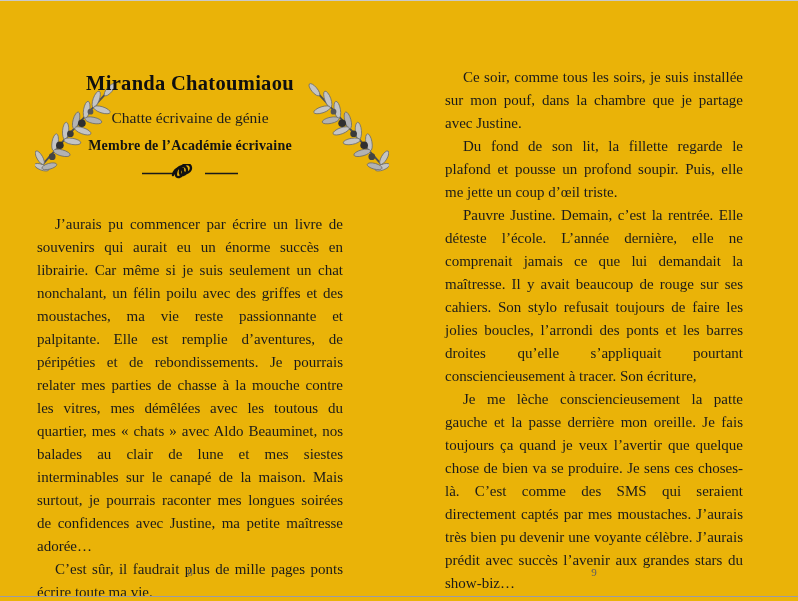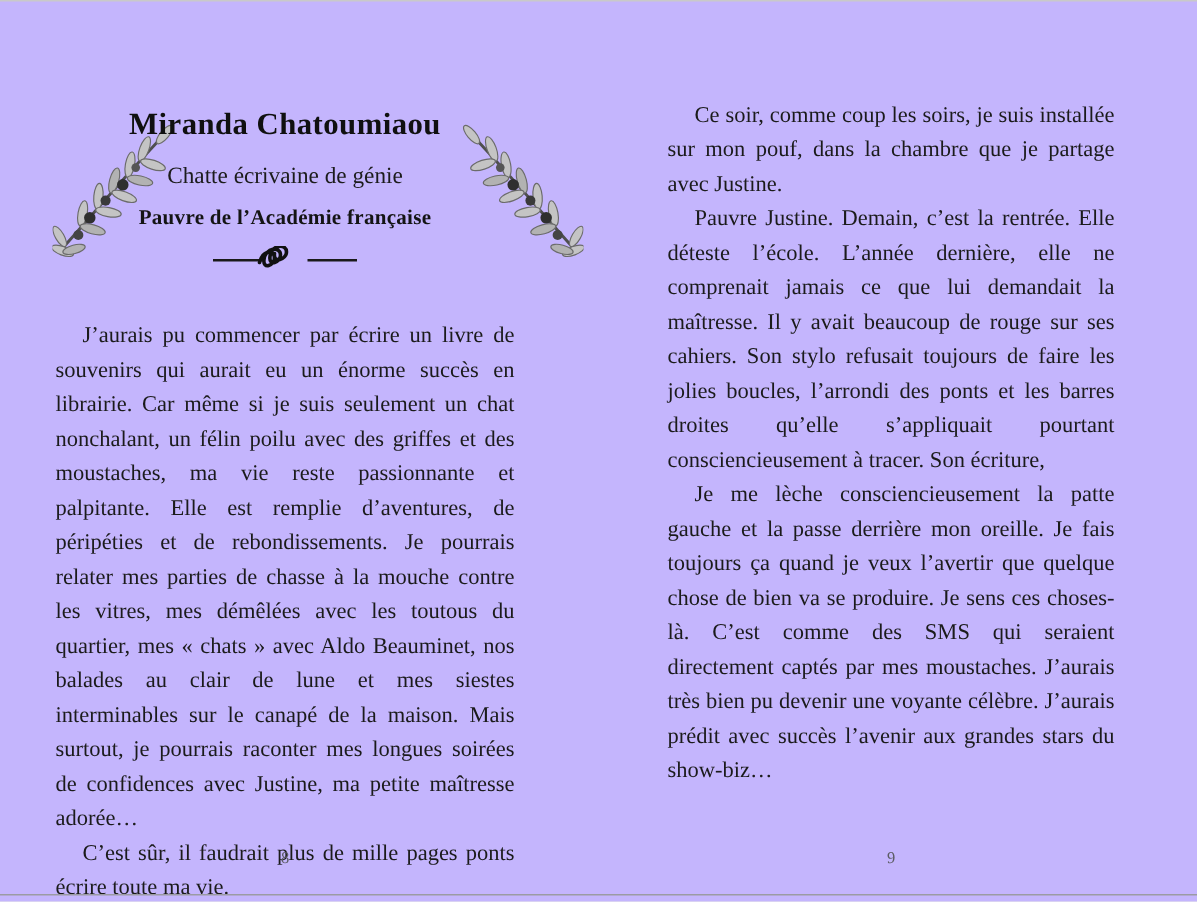--- a/index.html
+++ b/index.html
@@ -1,18 +1,18 @@
 <!DOCTYPE html>
 <html lang="fr"><head>
 <meta charset="utf-8">
 <style>
   html,body{margin:0;padding:0;background:#e9e9e9;}
   .canvas{
     position:relative;width:798px;height:601px;margin:0 auto;
-    background:#c4b5fd;overflow:hidden;
+    background:#eab308;overflow:hidden;
     font-family:"Liberation Serif","DejaVu Serif",serif;color:#1b1b1b;
   }
   .frame-line{position:absolute;left:0;right:0;height:1px;}
   .frame-line.top{top:0;background:#c9c9c9;}
   .frame-line.bottom{top:596px;background:#9b9ba3;}
 
   .page{position:absolute;top:0;}
   .page-left{left:37px;width:306px;}
   .page-right{left:445px;width:298px;top:66px;}
 
@@ -82,36 +82,37 @@
       <svg class="branch branch-left" viewBox="0 0 92 96">
         <use href="#olive-branch"></use>
       </svg>
       <svg class="branch branch-right" viewBox="0 0 92 96">
         <g transform="translate(92,0) scale(-1,1)">
             <use href="#olive-branch"></use>
           </g>
       </svg>
       <div class="hcenter title">Miranda Chatoumiaou</div>
       <div class="hcenter subtitle">Chatte écrivaine de génie</div>
-      <div class="hcenter affiliation">Pauvre de l’Académie française</div>
+      <div class="hcenter affiliation">Membre de l’Académie écrivaine</div>
       <div class="hcenter divider-wrap">
         <svg width="96" height="18" viewBox="0 0 96 18">
           <use href="#rope-divider"></use>
         </svg>
       </div>
     </div>
     <div class="body-text">
         <p>J’aurais pu commencer par écrire un livre de souvenirs qui aurait eu un énorme succès en librairie. Car même si je suis seulement un chat nonchalant, un félin poilu avec des griffes et des moustaches, ma vie reste passionnante et palpitante. Elle est remplie d’aventures, de péripéties et de rebondissements. Je pourrais relater mes parties de chasse à la mouche contre les vitres, mes démêlées avec les toutous du quartier, mes « chats » avec Aldo Beauminet, nos balades au clair de lune et mes siestes interminables sur le canapé de la maison. Mais surtout, je pourrais raconter mes longues soirées de confidences avec Justine, ma petite maîtresse adorée…</p>
         <p>C’est sûr, il faudrait plus de mille pages ponts écrire toute ma vie.</p>
       </div>
   </div>
 
   <div class="page page-right">
     <div class="body-text">
-        <p>Ce soir, comme coup les soirs, je suis installée sur mon pouf, dans la chambre que je partage avec Justine.</p>
+        <p>Ce soir, comme tous les soirs, je suis installée sur mon pouf, dans la chambre que je partage avec Justine.</p>
+        <p>Du fond de son lit, la fillette regarde le plafond et pousse un profond soupir. Puis, elle me jette un coup d’œil triste.</p>
         <p>Pauvre Justine. Demain, c’est la rentrée. Elle déteste l’école. L’année dernière, elle ne comprenait jamais ce que lui demandait la maîtresse. Il y avait beaucoup de rouge sur ses cahiers. Son stylo refusait toujours de faire les jolies boucles, l’arrondi des ponts et les barres droites qu’elle s’appliquait pourtant consciencieusement à tracer. Son écriture,</p>
         <p>Je me lèche consciencieusement la patte gauche et la passe derrière mon oreille. Je fais toujours ça quand je veux l’avertir que quelque chose de bien va se produire. Je sens ces choses-là. C’est comme des SMS qui seraient directement captés par mes moustaches. J’aurais très bien pu devenir une voyante célèbre. J’aurais prédit avec succès l’avenir aux grandes stars du show-biz…</p>
       </div>
   </div>
 
   <div class="pagenum pagenum-left">8</div>
   <div class="pagenum pagenum-right">9</div>
 
   <div class="frame-line bottom"></div>
 </div>

